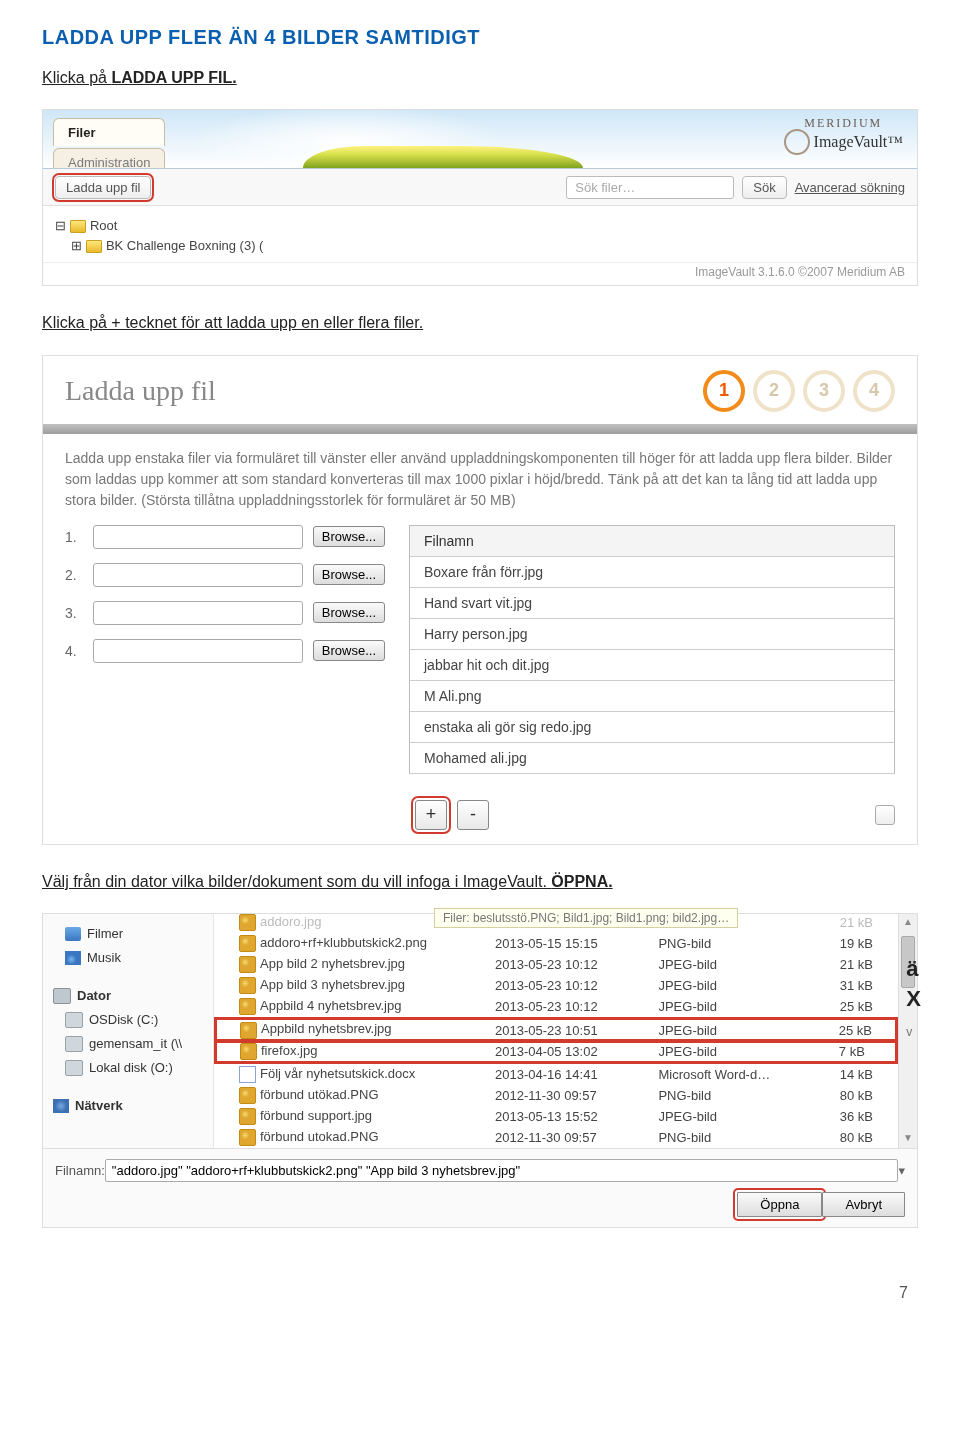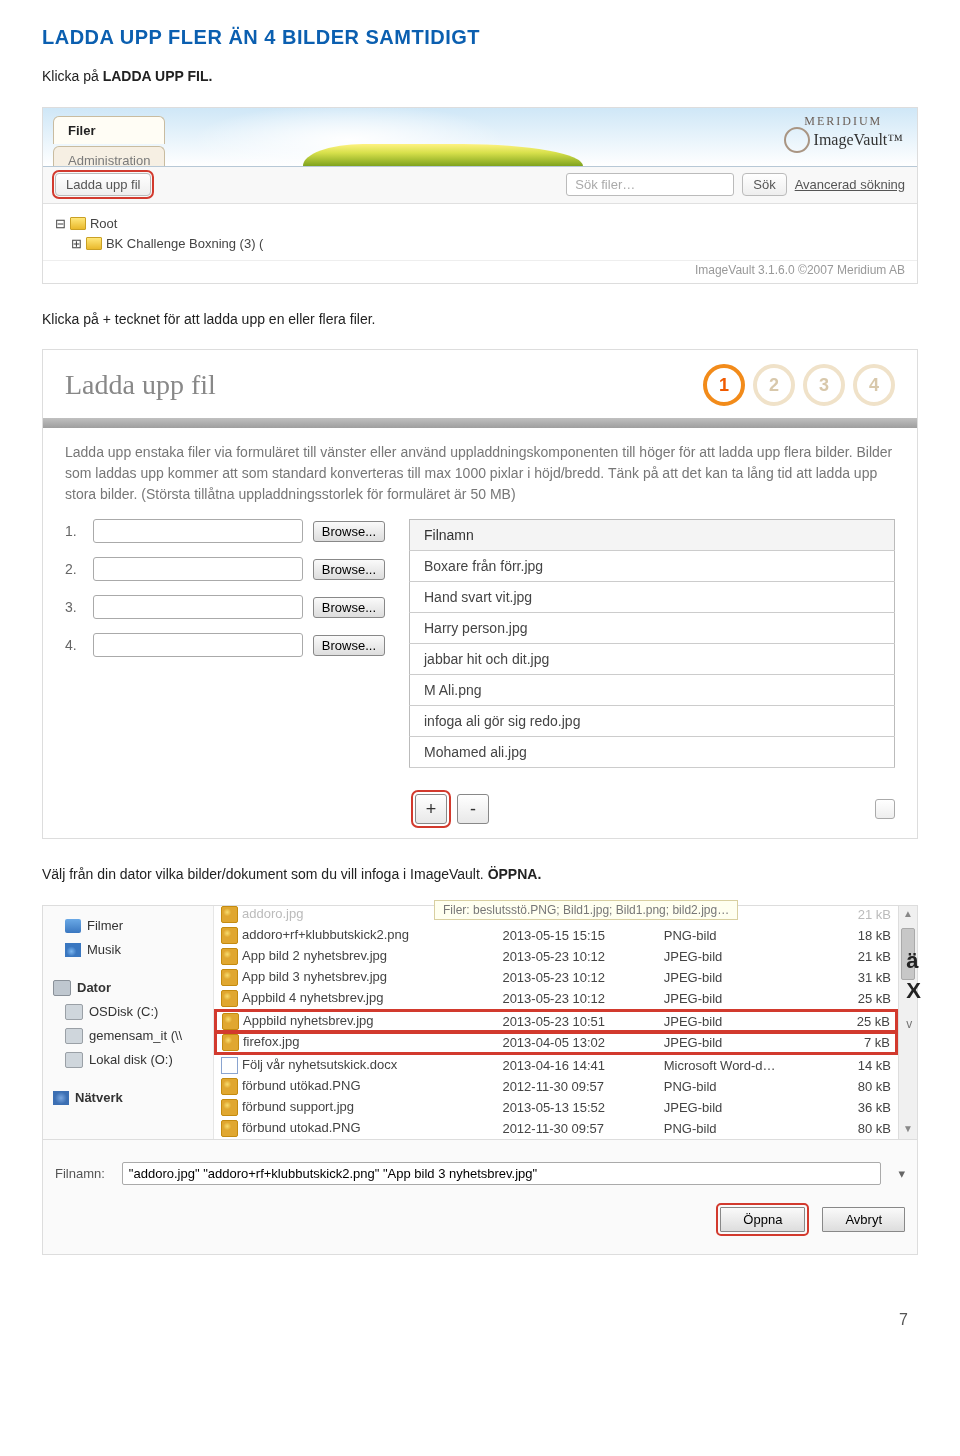--- a/index.html
+++ b/index.html
@@ -13,23 +13,24 @@
     padding: 26px 42px 10px 42px;
   }
   h2.doc-title {
     color: #0b5fb0;
     font-size: 20px;
     font-weight: bold;
     letter-spacing: .5px;
     margin: 0 0 18px 0;
   }
   p.instr {
-    font-size: 14px;
+    font-size: 16px;
     margin: 0 0 20px 0;
     line-height: 1.4;
+    text-decoration: underline;
   }
   p.instr strong { font-weight: bold; }
   .shot {
     border: 1px solid #ddd;
     background: #fff;
     margin-bottom: 26px;
     position: relative;
   }
   
   .s1-banner {
@@ -211,38 +212,38 @@
   .nav-icon{width:16px;height:14px;display:inline-block;}
   .nav-icon.film{background:linear-gradient(#6aa9e6,#3a77c0);border-radius:2px;}
   .nav-icon.music{background:radial-gradient(circle 5px at 40% 60%,#7ab6f0,#3a77c0);}
   .nav-icon.comp{background:#bfc7cf;border:1px solid #8a9199;border-radius:2px;}
   .nav-icon.drive{background:#cfd6dc;border:1px solid #9aa0a6;border-radius:2px;}
   .nav-icon.net{background:radial-gradient(circle 6px,#7aa7e0,#3c6fb3);}
   .s3-files{flex:1;}
   .ftab {
     width:100%; border-collapse:collapse; font-size:13px;
   }
-  .ftab td{ padding:2px 6px; white-space:nowrap; color:#444;}
+  .ftab td{ padding:2px 24px; white-space:nowrap; color:#444;}
   .ftab tr.ghost td{color:#bbb;}
   .ftab tr.hl td{background:#fff;}
   .ftab tr.hl.boxed { outline:2px solid #d23a2e; outline-offset:-2px; }
   .fi-icon{width:15px;height:15px;display:inline-block;vertical-align:middle;margin-right:4px;}
   .fi-img{background:radial-gradient(circle 4px at 35% 35%,#f7dc6e,#e0a730);border:1px solid #c48b10;border-radius:2px;}
   .fi-doc{background:#fff;border:1px solid #8aa4d0;position:relative;}
   .s3-filterbar{
     position:relative; margin:-2px 0 0 0;
   }
   .filter-box{
     position:absolute; left:220px; top:-4px;
     border:1px solid #d8cfa0; background:#fffff0;
     padding:2px 8px; font-size:12px; color:#777;
   }
   .s3-bottom{
-    border-top:1px solid #ddd; padding:22px 12px;
-    display:flex; align-items:center; gap:17px; font-size:13px;
+    border-top:1px solid #ddd; padding:10px 12px;
+    display:flex; align-items:center; gap:0; font-size:13px;
     background:#fafafa;
   }
   .s3-bottom .lbl{color:#555;}
   .fname-inp{
     flex:1; border:1px solid #aaa; padding:3px 6px; font-size:13px;
     border-radius:2px; background:#fff;
   }
   .dlg-btn{
     border:1px solid #888;
     background:linear-gradient(#fafafa,#ddd);
@@ -372,21 +373,21 @@
           <tr>
                 <td>Harry person.jpg</td>
               </tr>
           <tr>
                 <td>jabbar hit och dit.jpg</td>
               </tr>
           <tr>
                 <td>M Ali.png</td>
               </tr>
           <tr>
-                <td>infoga ali gör sig redo.jpg</td>
+                <td>enstaka ali gör sig redo.jpg</td>
               </tr>
           <tr>
                 <td>Mohamed ali.jpg</td>
               </tr>
         </tbody>
           </table>
       </div>
     </div>
     <div class="s2-footer">
       <div style="flex:0 0 340px;"></div>
@@ -445,21 +446,21 @@
               <tr class="ghost">
                 <td><span class="fi-icon fi-img"></span>addoro.jpg</td>
                 <td></td>
                 <td></td>
                 <td style="text-align:right;">21 kB</td>
               </tr>
               <tr>
                 <td><span class="fi-icon fi-img"></span>addoro+rf+klubbutskick2.png</td>
                 <td>2013-05-15 15:15</td>
                 <td>PNG-bild</td>
-                <td style="text-align:right;">18 kB</td>
+                <td style="text-align:right;">19 kB</td>
               </tr>
               <tr>
                 <td><span class="fi-icon fi-img"></span>App bild 2 nyhetsbrev.jpg</td>
                 <td>2013-05-23 10:12</td>
                 <td>JPEG-bild</td>
                 <td style="text-align:right;">21 kB</td>
               </tr>
               <tr>
                 <td><span class="fi-icon fi-img"></span>App bild 3 nyhetsbrev.jpg</td>
                 <td>2013-05-23 10:12</td>
@@ -475,21 +476,21 @@
               <tr class="hl boxed" style="border-top: 2px solid rgb(210, 58, 46); border-left: 2px solid rgb(210, 58, 46); border-right: 2px solid rgb(210, 58, 46);">
                 <td><span class="fi-icon fi-img"></span>Appbild nyhetsbrev.jpg</td>
                 <td>2013-05-23 10:51</td>
                 <td>JPEG-bild</td>
                 <td style="text-align:right;">25 kB</td>
               </tr>
               <tr class="hl boxed" style="border-bottom: 2px solid rgb(210, 58, 46); border-left: 2px solid rgb(210, 58, 46); border-right: 2px solid rgb(210, 58, 46);">
                 <td><span class="fi-icon fi-img"></span>firefox.jpg</td>
                 <td>2013-04-05 13:02</td>
                 <td>JPEG-bild</td>
-                <td style="text-align:right;">7 kB</td>
+                <td style="text-align:center;">7 kB</td>
               </tr>
               <tr>
                 <td><span class="fi-icon fi-doc"></span>Följ vår nyhetsutskick.docx</td>
                 <td>2013-04-16 14:41</td>
                 <td>Microsoft Word-d…</td>
                 <td style="text-align:right;">14 kB</td>
               </tr>
               <tr>
                 <td><span class="fi-icon fi-img"></span>förbund utökad.PNG</td>
                 <td>2012-11-30 09:57</td>

